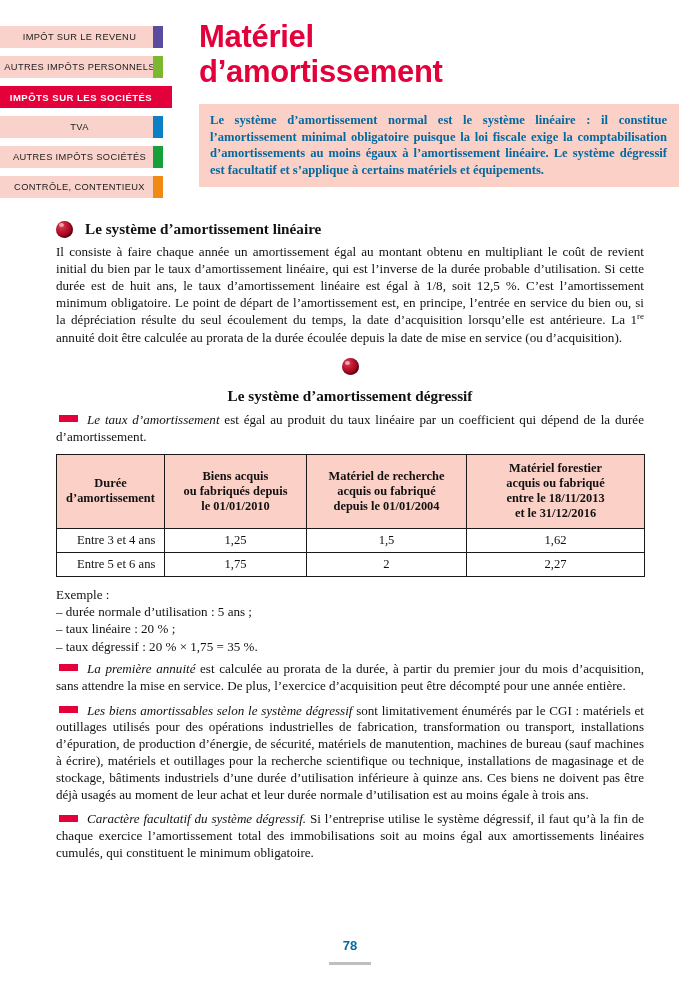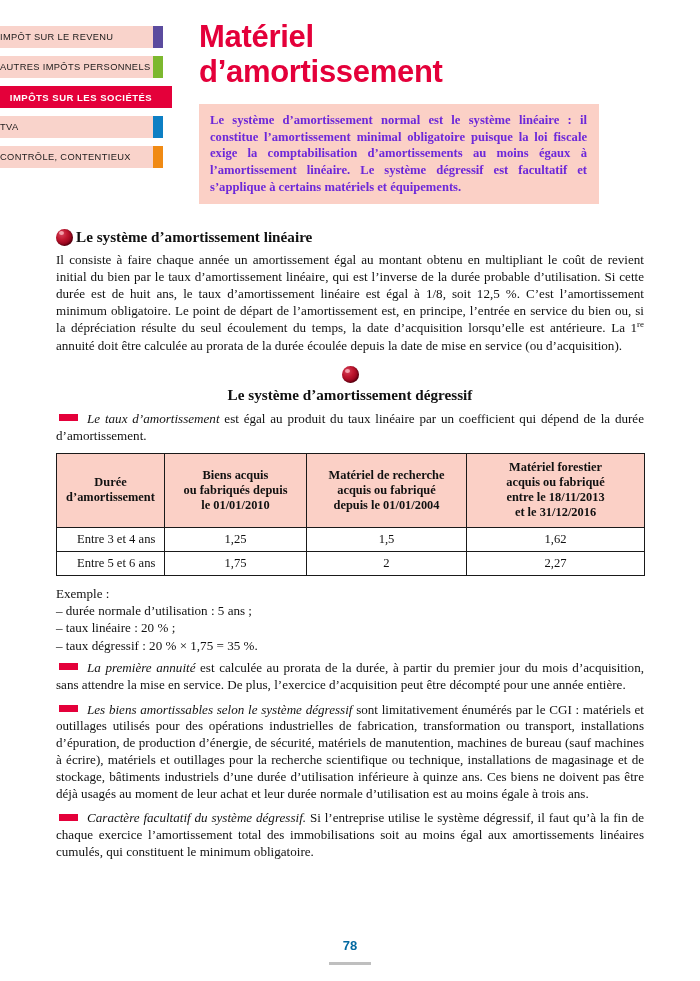--- a/index.html
+++ b/index.html
@@ -30,21 +30,21 @@
     top: 26px;
     width: 172px;
   }
   .tab {
     position: relative;
     height: 22px;
     margin-bottom: 8px;
     background: #f9d3cb;
     display: flex;
     align-items: center;
-    justify-content: flex-start;
+    justify-content: center;
     box-sizing: border-box;
     padding-right: 4px;
     width: 163px;
   }
   .tab-label {
     font-family: "Liberation Sans", sans-serif;
     font-size: 9.3px;
     letter-spacing: 0.35px;
     color: #1a1a1a;
     white-space: nowrap;
@@ -81,49 +81,49 @@
     line-height: 1.12;
     color: #e4003a;
     letter-spacing: -0.3px;
   }
 
   
   .intro {
     position: absolute;
     left: 199px;
     top: 104px;
-    width: 400px;
+    width: 480px;
     background: #fbd0c6;
     padding: 8px 12px 8px 11px;
     box-sizing: border-box;
     font-family: "Liberation Serif", serif;
     font-weight: bold;
     font-size: 12.6px;
     line-height: 1.33;
     text-align: justify;
-    color: #6d28d9;
+    color: #0369a1;
   }
 
   
   .content {
     position: absolute;
     left: 56px;
     top: 220px;
     width: 588px;
   }
 
   h2.section {
-    margin: 8px 0 6px 0;
+    margin: 0 0 6px 0;
     font-family: "Liberation Serif", serif;
     font-weight: bold;
     font-size: 15.2px;
     color: #111111;
     display: flex;
     align-items: center;
-    gap: 3px;
+    gap: 12px;
     line-height: 1.2;
   }
   .sphere {
     display: inline-block;
     width: 17px;
     height: 17px;
     border-radius: 50%;
     background:
       radial-gradient(circle at 33% 30%, #d4445c 0%, #c0172f 34%, #8e0019 72%, #6d0014 100%);
     flex: 0 0 auto;
@@ -261,20 +261,24 @@
       <span class="tab-label">AUTRES IMPÔTS PERSONNELS</span>
       <span class="marker" style="background:#7cb82f"></span>
     </div>
     <div class="tab active">
       <span class="tab-label">IMPÔTS SUR LES SOCIÉTÉS</span>
 
     </div>
     <div class="tab">
       <span class="tab-label">TVA</span>
       <span class="marker" style="background:#0d7fc4"></span>
+    </div>
+    <div class="tab">
+      <span class="tab-label">AUTRES IMPÔTS SOCIÉTÉS</span>
+      <span class="marker" style="background:#15a03a"></span>
     </div>
     <div class="tab">
       <span class="tab-label">CONTRÔLE, CONTENTIEUX</span>
       <span class="marker" style="background:#f08a14"></span>
     </div>
   </div>
 
   <div class="title">
     <div>Matériel</div>
     <div>d’amortissement</div>

